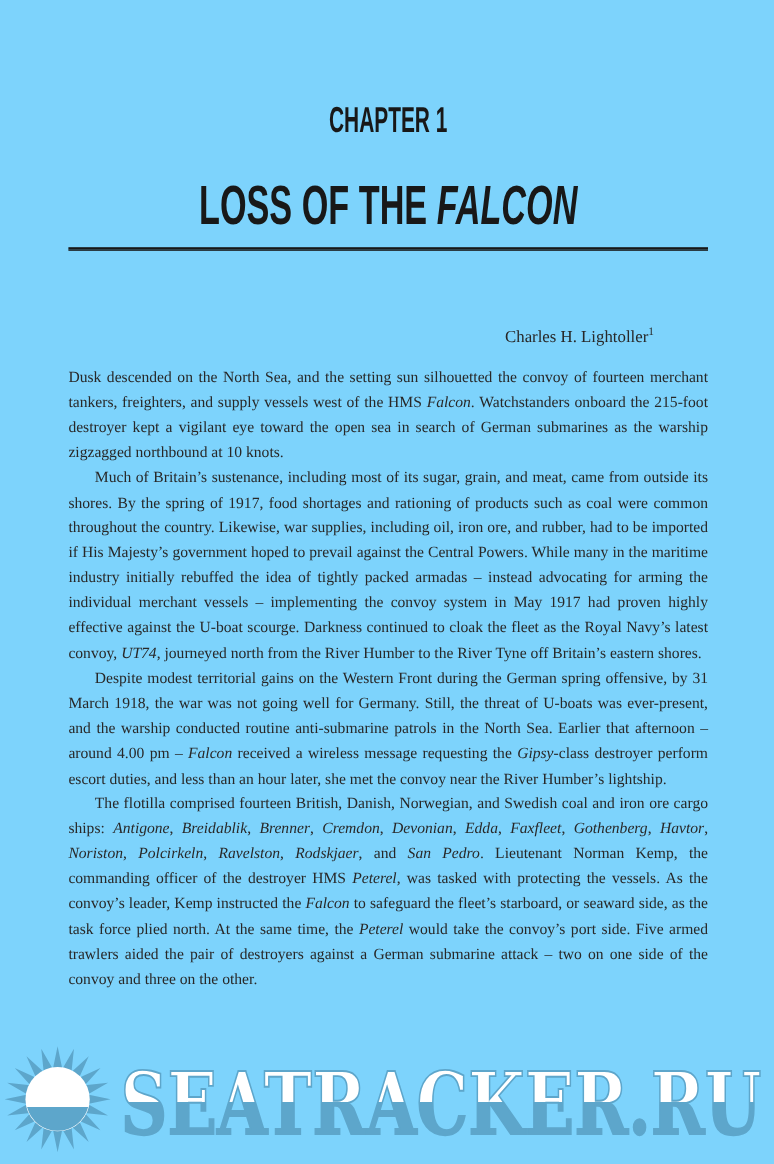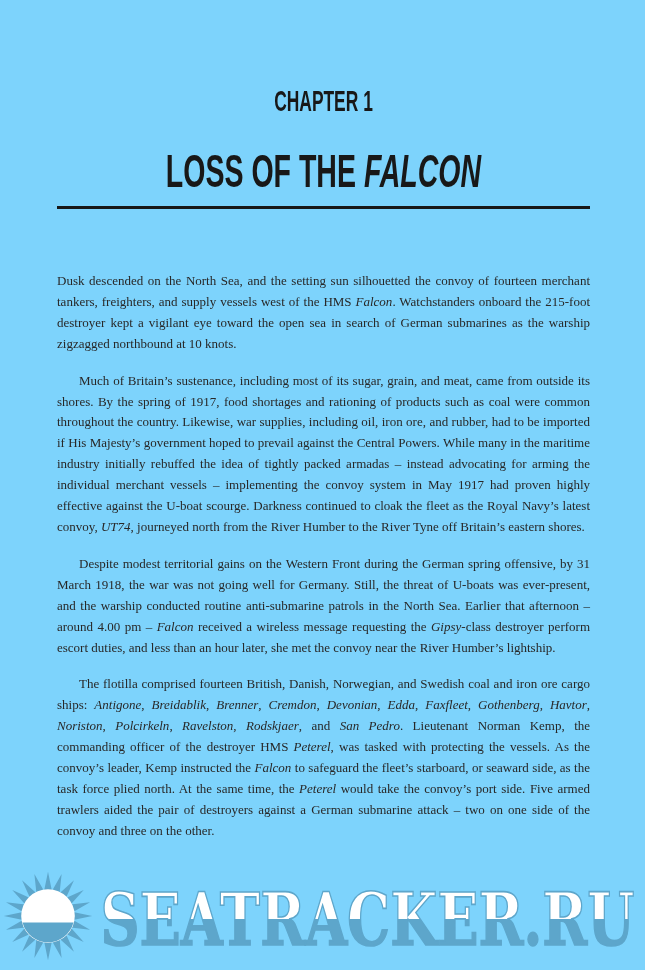--- a/index.html
+++ b/index.html
@@ -57,21 +57,21 @@
     text-align: right;
   }
   sup { font-size: 9.5px; line-height: 0; }
   .body-text { margin-top: 12px; }
   .para {
     margin: 0;
     font-size: 13px;
     line-height: 20.9px;
     text-align: justify;
   }
-  .para.indent { text-indent: 22px; margin-top: 16px; }
+  .para.indent { text-indent: 22px; }
   .para i { font-style: italic; }
   .watermark {
     position: absolute;
     left: 0;
     bottom: 7px;
     width: 566px;
     display: flex;
     align-items: center;
   }
   .wm-sun { width: 96px; height: 94px; flex: none; }
@@ -89,20 +89,21 @@
 
 <div class="page">
 
   <div class="chapter-label">CHAPTER 1</div>
 
   <h1 class="chapter-title"><span>LOSS OF THE </span><i>FALCON</i></h1>
 
   <div class="title-rule"></div>
 
   <blockquote class="epigraph">
+    <p class="epigraph-attribution"><span>Charles H. Lightoller</span><sup>1</sup></p>
   </blockquote>
 
   <main class="body-text">
       <p class="para"><span>Dusk descended on the North Sea, and the setting sun silhouetted the convoy of fourteen merchant tankers, freighters, and supply vessels west of the HMS </span><i>Falcon</i><span>. Watchstanders onboard the 215-foot destroyer kept a vigilant eye toward the open sea in search of German submarines as the warship zigzagged northbound at 10 knots.</span></p>
       <p class="para indent"><span>Much of Britain’s sustenance, including most of its sugar, grain, and meat, came from outside its shores. By the spring of 1917, food shortages and rationing of products such as coal were common throughout the country. Likewise, war supplies, including oil, iron ore, and rubber, had to be imported if His Majesty’s government hoped to prevail against the Central Powers. While many in the maritime industry initially rebuffed the idea of tightly packed armadas – instead advocating for arming the individual merchant vessels – implementing the convoy system in May 1917 had proven highly effective against the U-boat scourge. Darkness continued to cloak the fleet as the Royal Navy’s latest convoy, </span><i>UT74</i><span>, journeyed north from the River Humber to the River Tyne off Britain’s eastern shores.</span></p>
       <p class="para indent"><span>Despite modest territorial gains on the Western Front during the German spring offensive, by 31 March 1918, the war was not going well for Germany. Still, the threat of U-boats was ever-present, and the warship conducted routine anti-submarine patrols in the North Sea. Earlier that afternoon – around 4.00 pm – </span><i>Falcon</i><span> received a wireless message requesting the </span><i>Gipsy</i><span>-class destroyer perform escort duties, and less than an hour later, she met the convoy near the River Humber’s lightship.</span></p>
       <p class="para indent"><span>The flotilla comprised fourteen British, Danish, Norwegian, and Swedish coal and iron ore cargo ships: </span><i>Antigone</i><span>, </span><i>Breidablik</i><span>, </span><i>Brenner</i><span>, </span><i>Cremdon</i><span>, </span><i>Devonian</i><span>, </span><i>Edda</i><span>, </span><i>Faxfleet</i><span>, </span><i>Gothenberg</i><span>, </span><i>Havtor</i><span>, </span><i>Noriston</i><span>, </span><i>Polcirkeln</i><span>, </span><i>Ravelston</i><span>, </span><i>Rodskjaer</i><span>, and </span><i>San Pedro</i><span>. Lieutenant Norman Kemp, the commanding officer of the destroyer HMS </span><i>Peterel</i><span>, was tasked with protecting the vessels. As the convoy’s leader, Kemp instructed the </span><i>Falcon</i><span> to safeguard the fleet’s starboard, or seaward side, as the task force plied north. At the same time, the </span><i>Peterel</i><span> would take the convoy’s port side. Five armed trawlers aided the pair of destroyers against a German submarine attack – two on one side of the convoy and three on the other.</span></p>
     </main>
 
   <div class="watermark">

